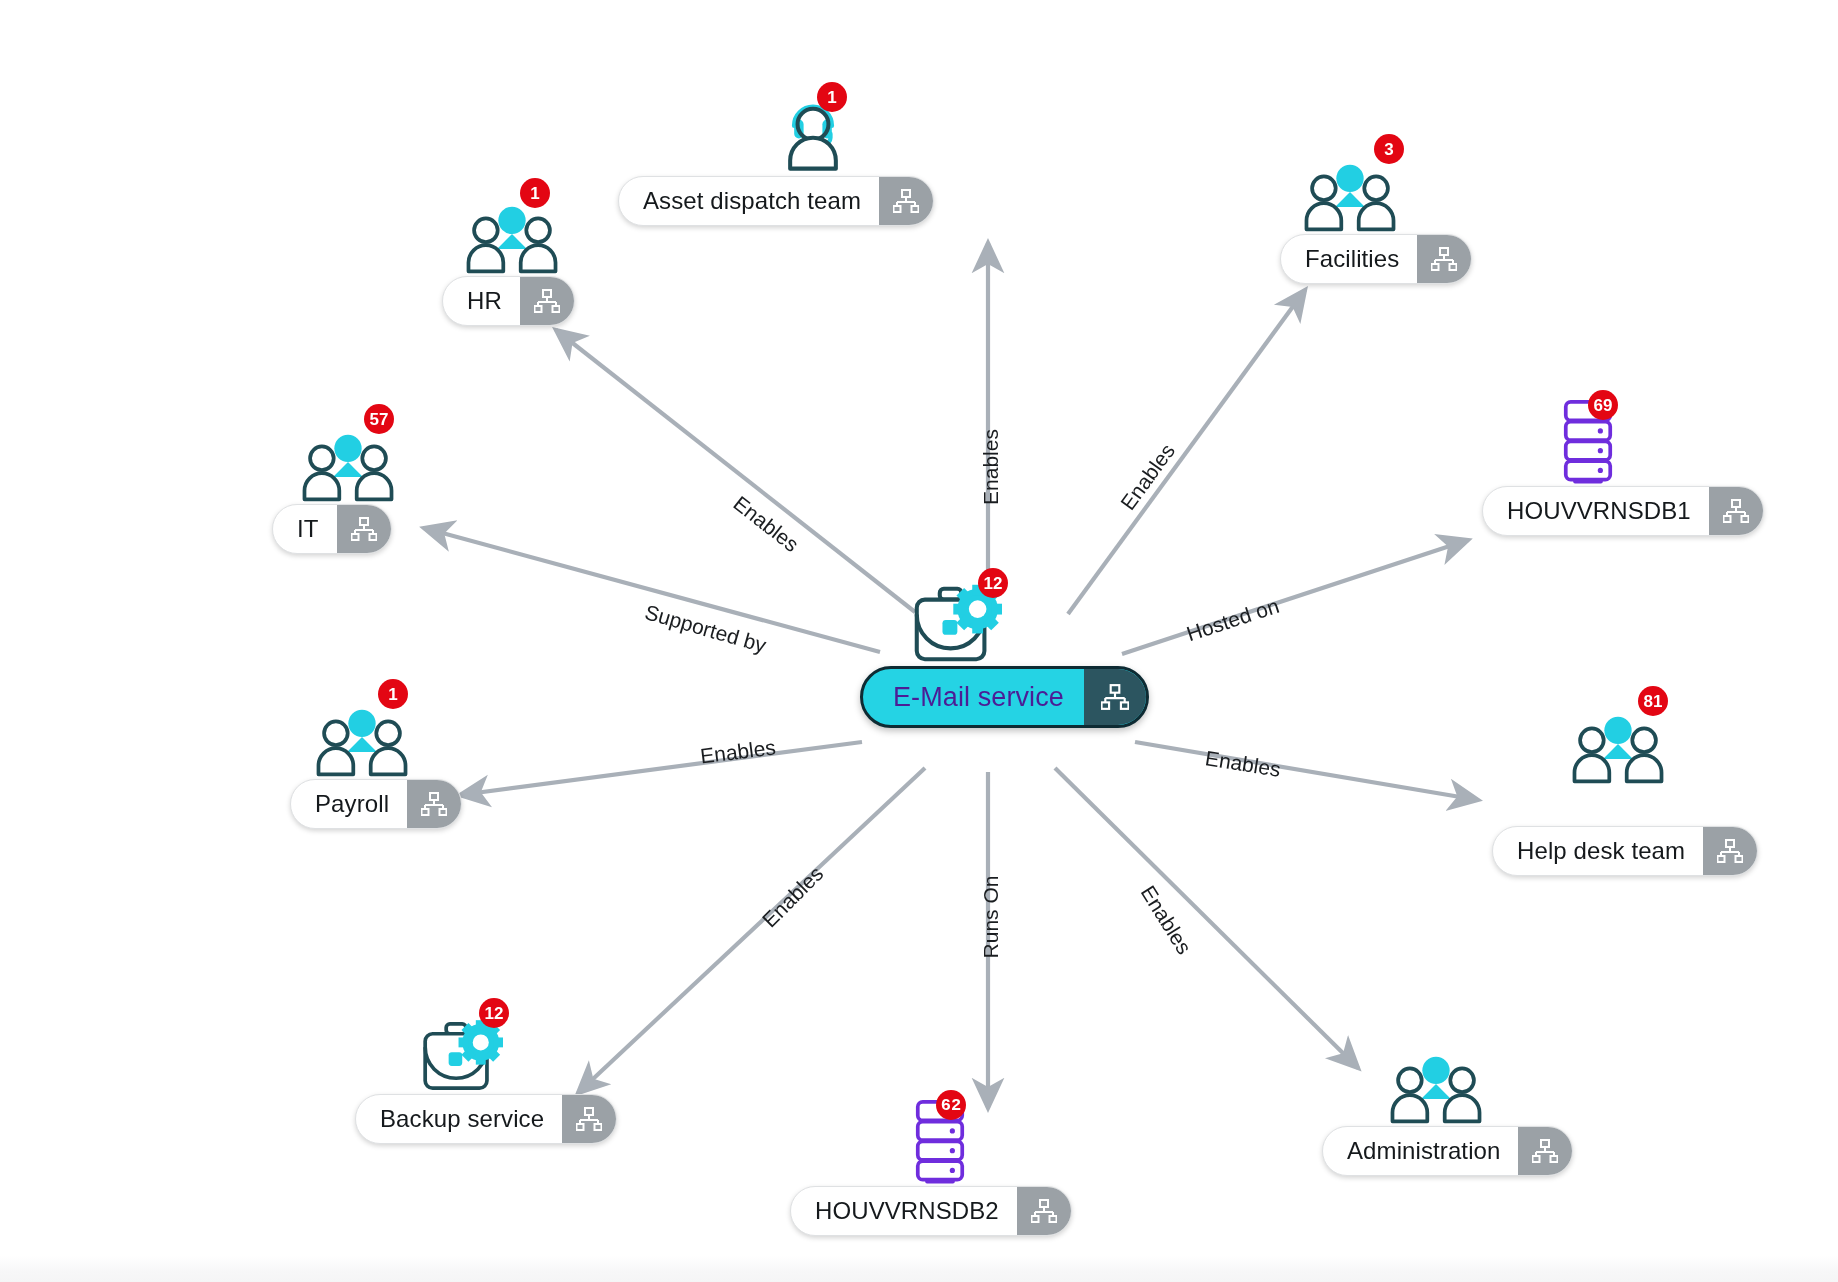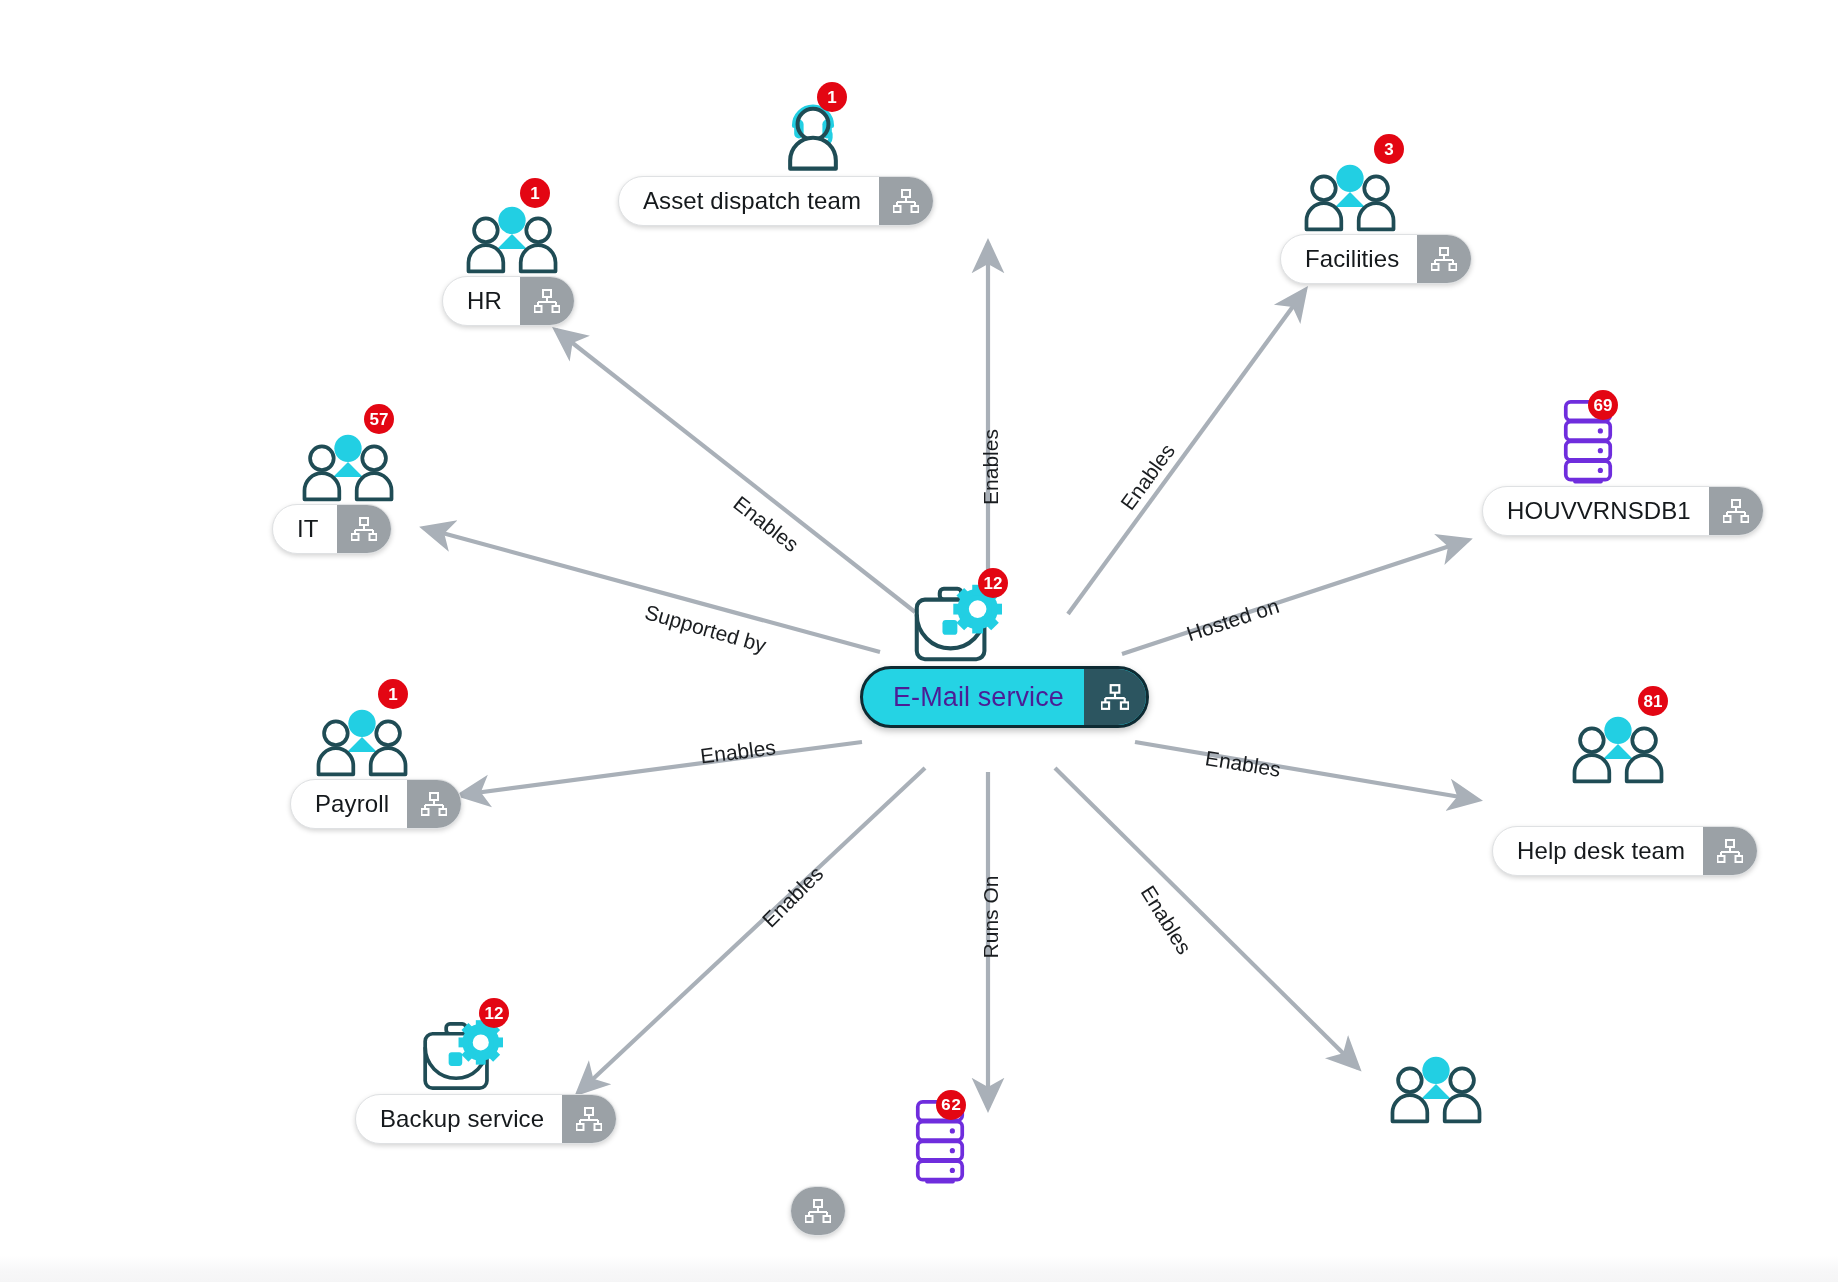--- a/index.html
+++ b/index.html
@@ -373,20 +373,21 @@
         <rect x="4" y="17.5" width="36" height="15" rx="4" fill="#fff" stroke="#6f2ddd" stroke-width="3"></rect>
         <rect x="4" y="33.5" width="36" height="15" rx="4" fill="#fff" stroke="#6f2ddd" stroke-width="3"></rect>
         <rect x="4" y="49.5" width="36" height="15" rx="4" fill="#fff" stroke="#6f2ddd" stroke-width="3"></rect>
         <circle cx="32" cy="25" r="2.1" fill="#6f2ddd"></circle>
         <circle cx="32" cy="41" r="2.1" fill="#6f2ddd"></circle>
         <circle cx="32" cy="57" r="2.1" fill="#6f2ddd"></circle>
         <rect x="10" y="64" width="24" height="3.5" rx="1.5" fill="#6f2ddd"></rect>
       </svg>
     </div>
     <div class="pill">
+      <div class="label">HOUVVRNSDB2</div>
       <div class="hier">
         <svg width="26" height="24" viewBox="0 0 26 24">
             <rect x="9" y="1" width="8" height="7" fill="none" stroke="#fff" stroke-width="2"></rect>
             <path d="M13 8 v5 M4 13 h18 M4 13 v4 M22 13 v4" stroke="#fff" stroke-width="2" fill="none"></path>
             <rect x="0.5" y="17" width="7" height="6" fill="none" stroke="#fff" stroke-width="2"></rect>
             <rect x="18.5" y="17" width="7" height="6" fill="none" stroke="#fff" stroke-width="2"></rect>
           </svg>
       </div>
     </div>
   </div>
@@ -395,20 +396,31 @@
     <div class="glyphwrap" style="margin-left:60px;">
 
       <svg width="92" height="70" viewBox="0 0 74 56">
         <circle cx="37" cy="13" r="11" fill="#22cfe3"></circle>
         <path d="M37 24 L49 36 H25 Z" fill="#22cfe3"></path>
         <circle cx="16" cy="21" r="9.5" fill="#fff" stroke="#1f4c55" stroke-width="3"></circle>
         <circle cx="58" cy="21" r="9.5" fill="#fff" stroke="#1f4c55" stroke-width="3"></circle>
         <path d="M2 54 v-7 a14 14 0 0 1 28 0 v7 z" fill="#fff" stroke="#1f4c55" stroke-width="3" stroke-linejoin="round"></path>
         <path d="M44 54 v-7 a14 14 0 0 1 28 0 v7 z" fill="#fff" stroke="#1f4c55" stroke-width="3" stroke-linejoin="round"></path>
       </svg>
+    </div>
+    <div class="pill">
+      <div class="label">Administration</div>
+      <div class="hier">
+        <svg width="26" height="24" viewBox="0 0 26 24">
+            <rect x="9" y="1" width="8" height="7" fill="none" stroke="#fff" stroke-width="2"></rect>
+            <path d="M13 8 v5 M4 13 h18 M4 13 v4 M22 13 v4" stroke="#fff" stroke-width="2" fill="none"></path>
+            <rect x="0.5" y="17" width="7" height="6" fill="none" stroke="#fff" stroke-width="2"></rect>
+            <rect x="18.5" y="17" width="7" height="6" fill="none" stroke="#fff" stroke-width="2"></rect>
+          </svg>
+      </div>
     </div>
   </div>
 
   <div class="node" style="left:860px;top:572px;">
     <div class="glyphwrap" style="margin-left:42px;">
       <span class="badge" style="left:76px;top:-4px;">12</span>
       <svg width="92" height="80" viewBox="0 0 68 58">
         <rect x="22" y="3" width="16" height="8" rx="3" fill="#fff" stroke="#1f4c55" stroke-width="3"></rect>
         <rect x="5" y="11" width="50" height="44" rx="6" fill="#fff" stroke="#1f4c55" stroke-width="3"></rect>
         <path d="M5 22 a18 18 0 0 0 50 0" fill="none" stroke="#1f4c55" stroke-width="3"></path>

